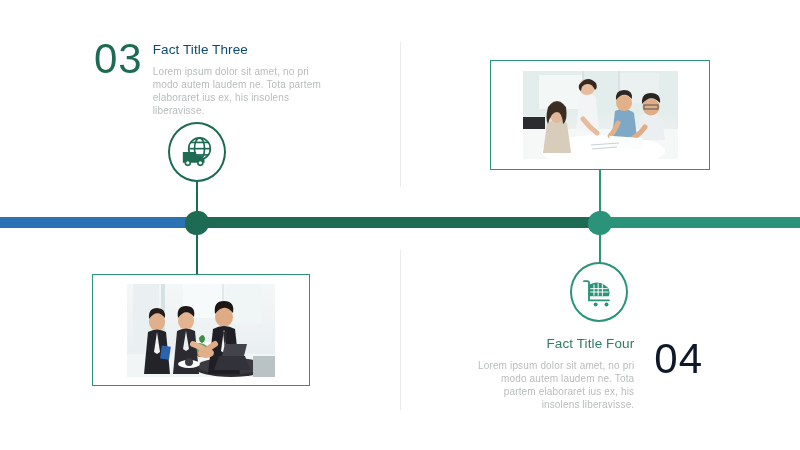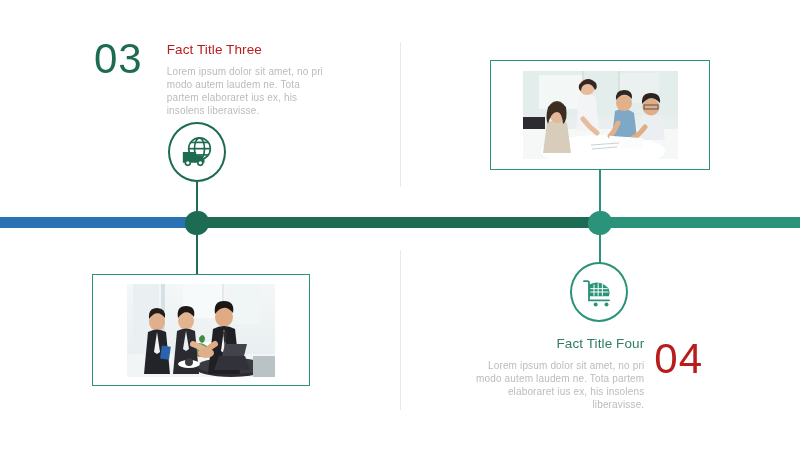--- a/index.html
+++ b/index.html
@@ -98,42 +98,42 @@
   .block-three { left: 94px; top: 36px; width: 240px; }
   .block-four  { left: 468px; top: 336px; width: 235px; }
 
   .num {
     font-size: 42px;
     line-height: 42px;
     font-weight: 400;
     letter-spacing: 1px;
   }
   .num-three { color: #1d6b52; }
-  .num-four  { color: #b91c1c; text-align: center; }
+  .num-four  { color: #0f172a; text-align: center; }
 
   .fact-title {
     font-size: 13.5px;
     font-weight: 400;
     letter-spacing: .1px;
   }
-  .title-three { color: #b91c1c; }
+  .title-three { color: #0c4a6e; }
   .title-four  { color: #2f7d63; }
 
   .fact-body {
     font-size: 10px;
     line-height: 13px;
     color: #b9bcbd;
     letter-spacing: .15px;
   }
 
-  .row-three { display: flex; align-items: flex-start; gap: 24px; }
+  .row-three { display: flex; align-items: flex-start; gap: 10px; }
   .row-three .num-three { margin-top: 2px; }
   .col-three { padding-top: 6px; }
 
-  .row-four { display: flex; align-items: flex-start; justify-content: flex-end; gap: 10px; }
+  .row-four { display: flex; align-items: flex-start; justify-content: flex-end; gap: 20px; }
   .col-four { text-align: right; }
   .row-four .num-four { margin-top: 2px; }
 </style>
 </head>
 <body>
 
 <div id="slide">
 
   <div class="divider top"></div>
   <div class="divider bottom"></div>

